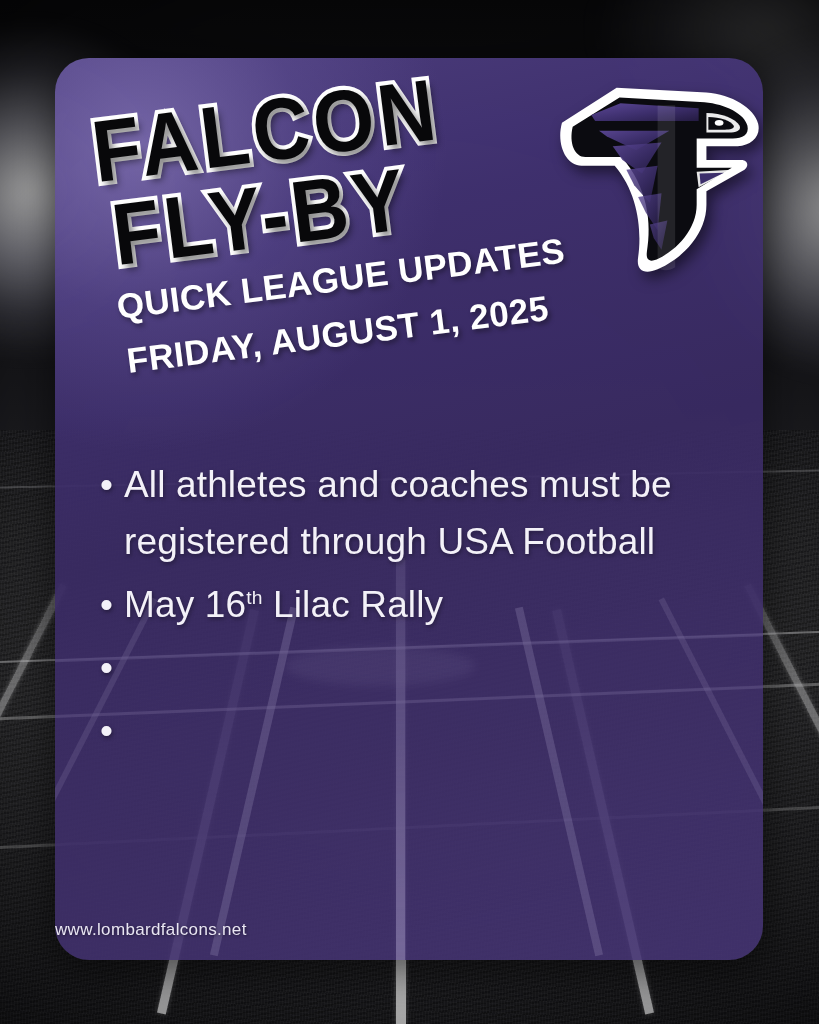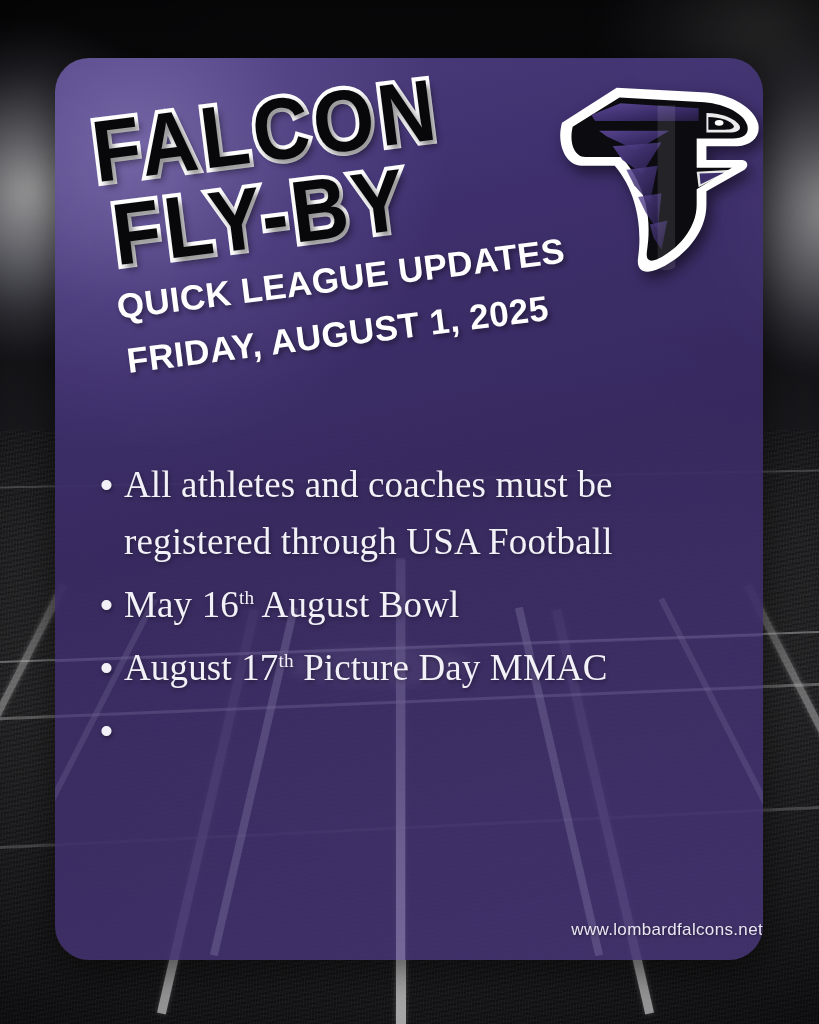--- a/index.html
+++ b/index.html
@@ -138,27 +138,27 @@
   }
   .b-item{
     display:flex;align-items:flex-start;margin-bottom:6px;
     text-shadow:1px 2px 4px rgba(0,0,0,.38);
   }
   .b-dot{
     flex:0 0 auto;width:24px;font-size:37px;line-height:57px;color:#f3f1f8;
     text-align:left;
   }
   .b-txt{
-    font-size:37px;line-height:57px;font-weight:normal;letter-spacing:.004em;font-family:Liberation Serif, serif;
+    font-size:37px;line-height:57px;font-weight:normal;letter-spacing:.004em;
   }
   .b-txt sup{font-size:.52em;vertical-align:super;line-height:0;text-align:right;}
 
   
   #footer{
-    position:absolute;left:0;top:862px;width:708px;text-align:right;
+    position:absolute;left:0;top:862px;width:708px;text-align:left;
     color:#e9e6f2;font-size:17px;letter-spacing:.02em;
     text-shadow:1px 1px 3px rgba(0,0,0,.45);
   }
 </style>
 </head>
 <body>
 
 <div id="bg">
   <div class="sky"></div>
   <div class="turf"></div>
@@ -249,26 +249,25 @@
 
   <div id="bullets">
 
     <div class="b-item">
       <div class="b-dot">•</div>
       <div class="b-txt">All athletes and coaches must be registered through USA Football</div>
     </div>
 
     <div class="b-item">
       <div class="b-dot">•</div>
-      <div class="b-txt"><span>May 16</span><sup>th</sup><span> August Bowl</span></div>
-    </div>
-
-    <div class="b-item">
-      <div class="b-dot">•</div>
-      <div class="b-txt"><span>August 17</span><sup>th</sup><span> Picture Day MMAC</span></div>
+      <div class="b-txt"><span>May 16</span><sup>th</sup><span> Lilac Rally</span></div>
+    </div>
+
+    <div class="b-item">
+      <div class="b-dot">•</div>
     </div>
 
     <div class="b-item">
       <div class="b-dot">•</div>
     </div>
 
   </div>
 
   <div id="footer">www.lombardfalcons.net</div>
 

